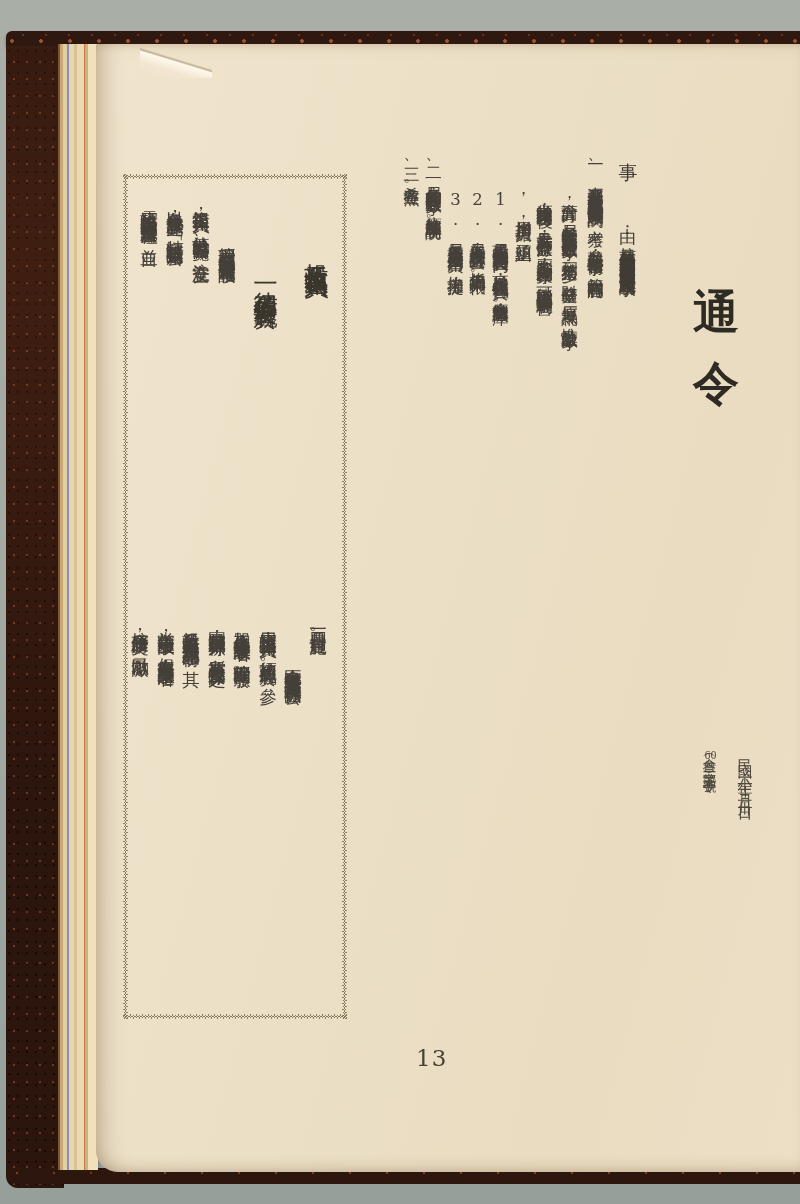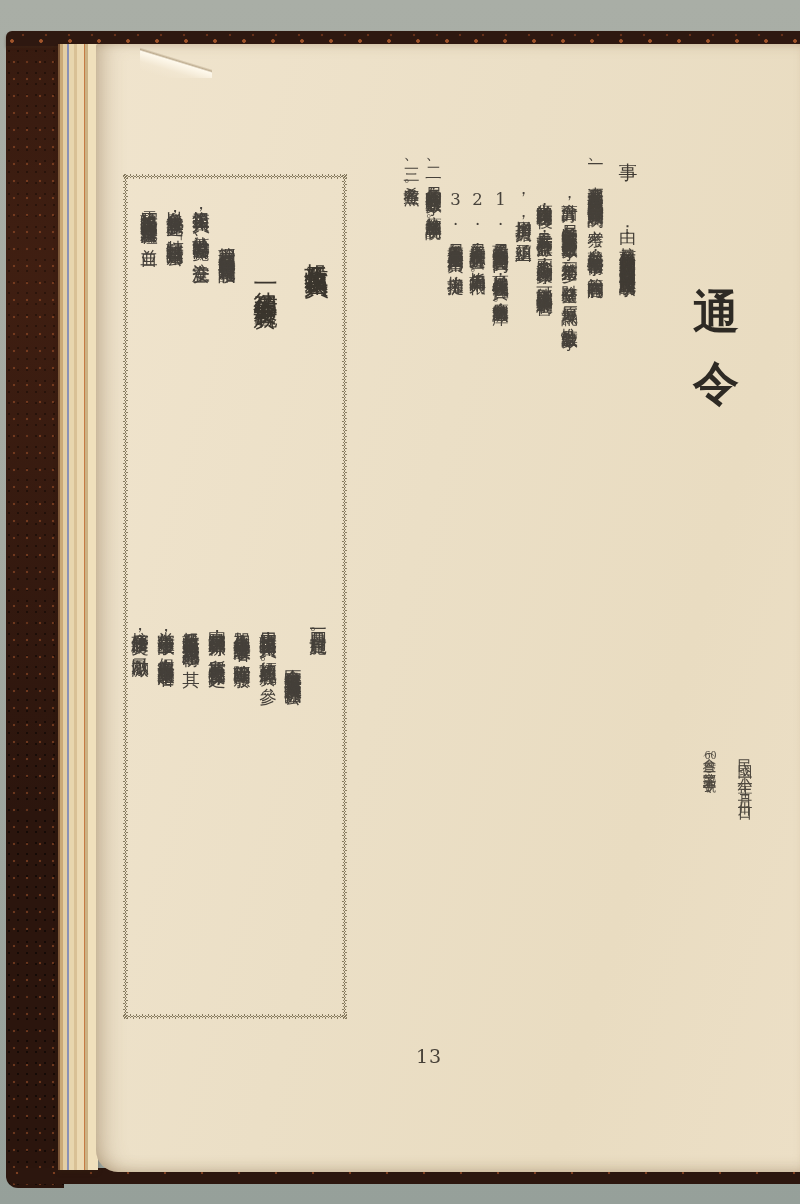--- a/index.html
+++ b/index.html
@@ -84,21 +84,21 @@
   .wavy-v{
     position:absolute;top:0;width:5px;height:100%;background-repeat:repeat-y;
     background-image:
       radial-gradient(circle at 0.5px 3px, transparent 1.5px, rgba(125,113,85,.9) 1.5px, rgba(125,113,85,.9) 2.3px, transparent 2.4px),
       radial-gradient(circle at 4.5px 3px, transparent 1.5px, rgba(125,113,85,.9) 1.5px, rgba(125,113,85,.9) 2.3px, transparent 2.4px);
     background-size:5px 6px,5px 6px;background-position:0 0,0 3px;
   }
   .headline{font-size:24.5px;letter-spacing:1.5px;color:#3b362e;}
   .box-col{font-size:17.5px;letter-spacing:1px;color:#45403a;}
   .pagenum{
-    position:absolute;left:416px;top:1045px;font-size:19px;color:#474138;
+    position:absolute;left:416px;top:1045px;font-size:23px;color:#474138;
     letter-spacing:1px;
   }
 </style>
 </head>
 <body>
 
 <div class="scene">
 
   <div class="cover-left"></div>
   <div class="cover-top"></div>

